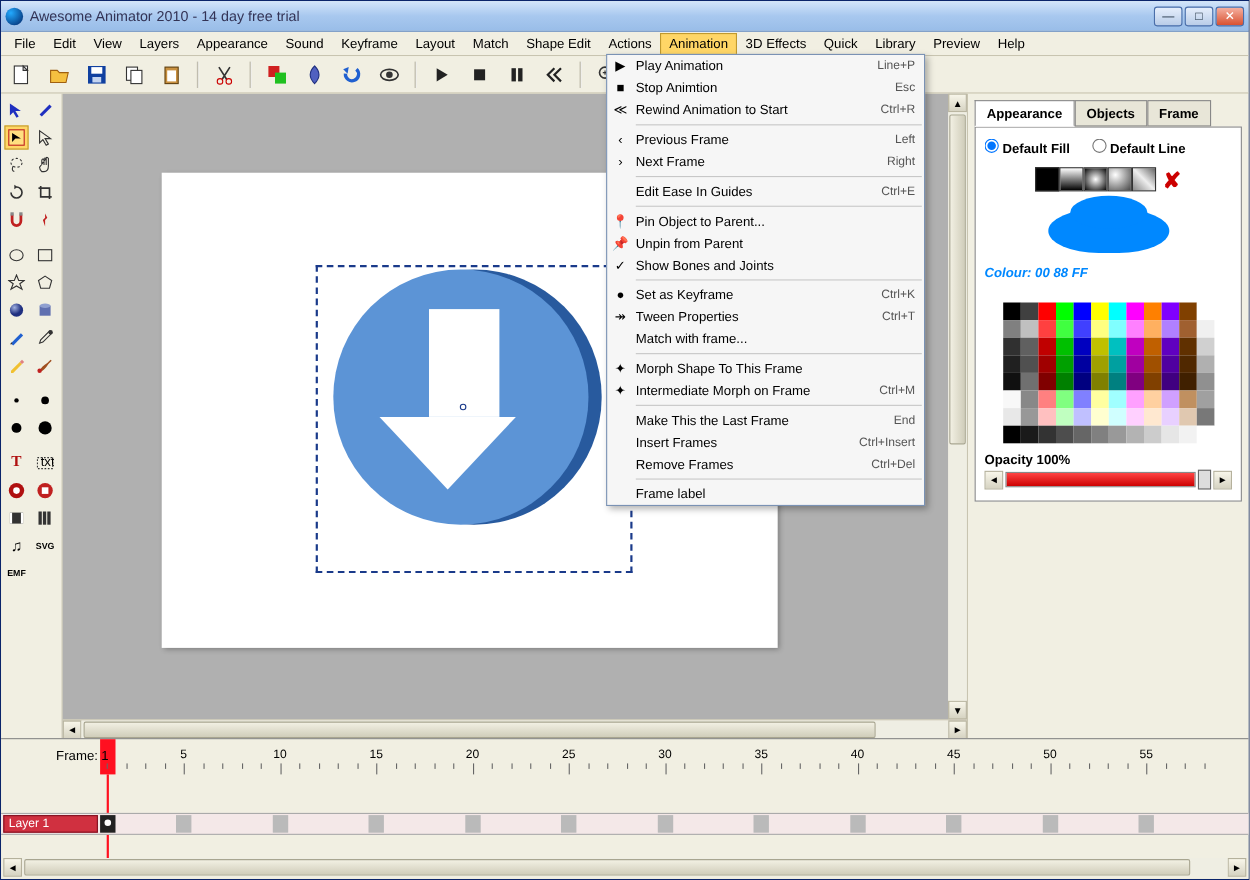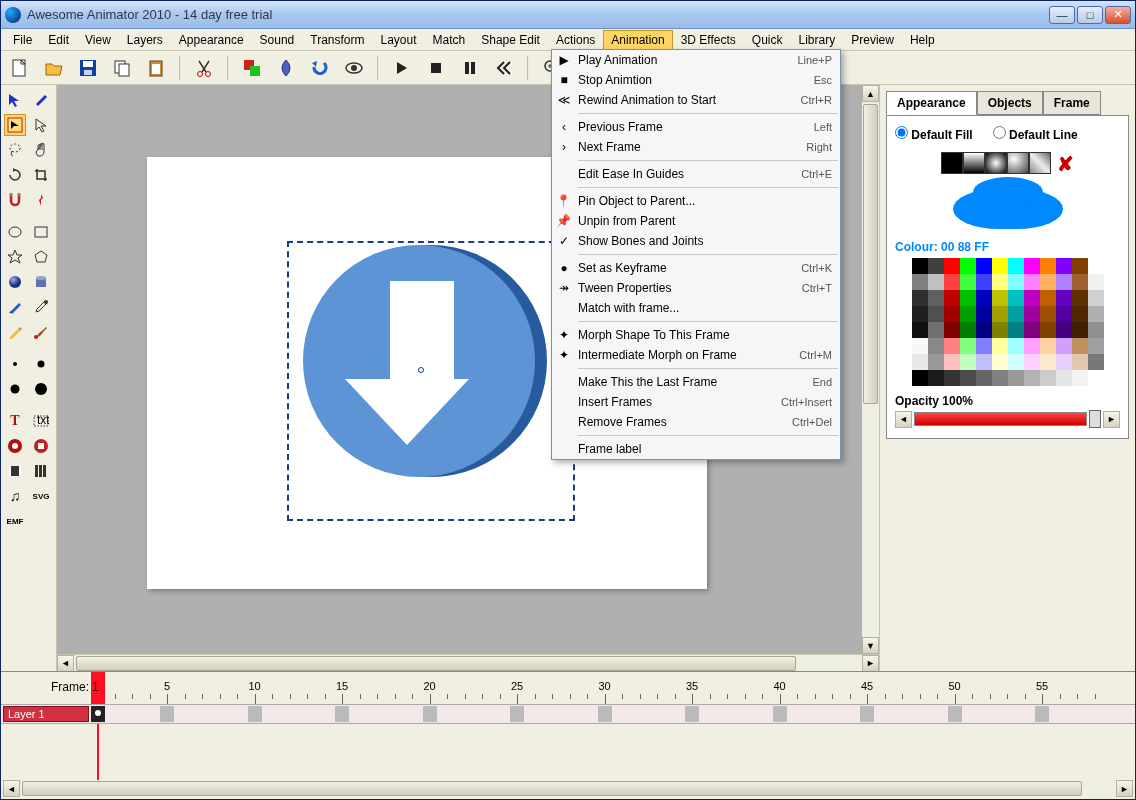--- a/index.html
+++ b/index.html
@@ -71,30 +71,30 @@
 .tab { padding:4px 10px; border:1px solid #888; background:#e8e6d8; cursor:pointer; font-weight:bold; position:relative; }
 .tab.active { background:#fff; border-bottom:1px solid #fff; z-index:2; }
 .panel-body { margin:0 6px 6px 6px; background:#fff; border:1px solid #888; padding:10px 8px; flex:0 0 auto; }
 .radio-row { display:flex; gap:20px; margin-bottom:10px; font-weight:bold; }
 .swatch-row { display:flex; justify-content:center; gap:0; margin-bottom:8px; }
 .swatch { width:22px; height:22px; border:1px solid #333; }
 .del-x { color:#c00; font-size:20px; font-weight:bold; margin-left:6px; cursor:pointer; }
 .blob-preview { height:50px; display:flex; justify-content:center; align-items:center; }
 .blob { width:110px; height:40px; background:#0088ff; border-radius:50%/60%; position:relative; }
 .blob::before { content:""; position:absolute; top:-12px; left:20px; width:70px; height:30px; background:#0088ff; border-radius:50%; }
-.colour-label { color:#0088ff; font-weight:bold; margin:6px 0 4px; }
+.colour-label { color:#0088ff; font-weight:bold; margin:6px 0 20px;font-style:italic; }
 .palette { display:grid; grid-template-columns:repeat(12,1fr); gap:0; width:192px; margin:0 auto 8px; }
 .pc { width:16px; height:16px; }
 .opacity-label { font-weight:bold; margin-top:6px; }
 .op-slider { display:flex; align-items:center; gap:2px; margin-top:2px; }
 .op-track { flex:1; height:14px; background:linear-gradient(to bottom,#f44,#c00); border:1px solid #888; }
 .op-thumb { width:12px; height:18px; background:#ddd; border:1px solid #666; }
 
 
-.timeline { height:128px; background:#f1efe2; border-top:1px solid #888; display:flex; flex-direction:column; position:relative; }
+.timeline { height:128px; background:#f1efe2; border-top:1px solid #888; display:flex; flex-direction:column; position:relative;gap:35px; }
 .tl-ruler { height:24px; position:relative; margin-top:8px; }
 .tl-label-frame { position:absolute; left:50px; top:0; font-size:11px; }
 .tl-tick { position:absolute; top:14px; width:1px; height:6px; background:#666; }
 .tl-ticknum { position:absolute; top:0; font-size:11px; transform:translateX(-50%); }
 .tl-track { height:20px; background:#f4e8e8; position:relative; border-top:1px solid #aaa; border-bottom:1px solid #aaa; }
 .layer-chip { position:absolute; left:2px; top:1px; height:16px; width:86px; background:#d03040; color:#fff; font-size:11px; display:flex; align-items:center; padding-left:4px; border:1px solid #801020; }
 .keyframe-start { position:absolute; left:90px; top:1px; width:14px; height:16px; background:#222; }
 .kf-dot { position:absolute; left:94px; top:5px; width:6px; height:6px; background:#fff; border-radius:50%; }
 .tl-frame-block { position:absolute; top:1px; width:14px; height:16px; background:#bababa; }
 .tl-playhead-top { position:absolute; left:90px; top:0; width:14px; height:32px; background:#ff1020; }
@@ -118,21 +118,21 @@
     </div>
   </div>
 
   <div class="menubar" id="menubar">
       <div class="menu-item">File</div>
       <div class="menu-item">Edit</div>
       <div class="menu-item">View</div>
       <div class="menu-item">Layers</div>
       <div class="menu-item">Appearance</div>
       <div class="menu-item">Sound</div>
-      <div class="menu-item">Transform</div>
+      <div class="menu-item">Keyframe</div>
       <div class="menu-item">Layout</div>
       <div class="menu-item">Match</div>
       <div class="menu-item">Shape Edit</div>
       <div class="menu-item">Actions</div>
       <div class="menu-item active">Animation</div>
       <div class="menu-item">3D Effects</div>
       <div class="menu-item">Quick</div>
       <div class="menu-item">Library</div>
       <div class="menu-item">Preview</div>
       <div class="menu-item">Help</div>

